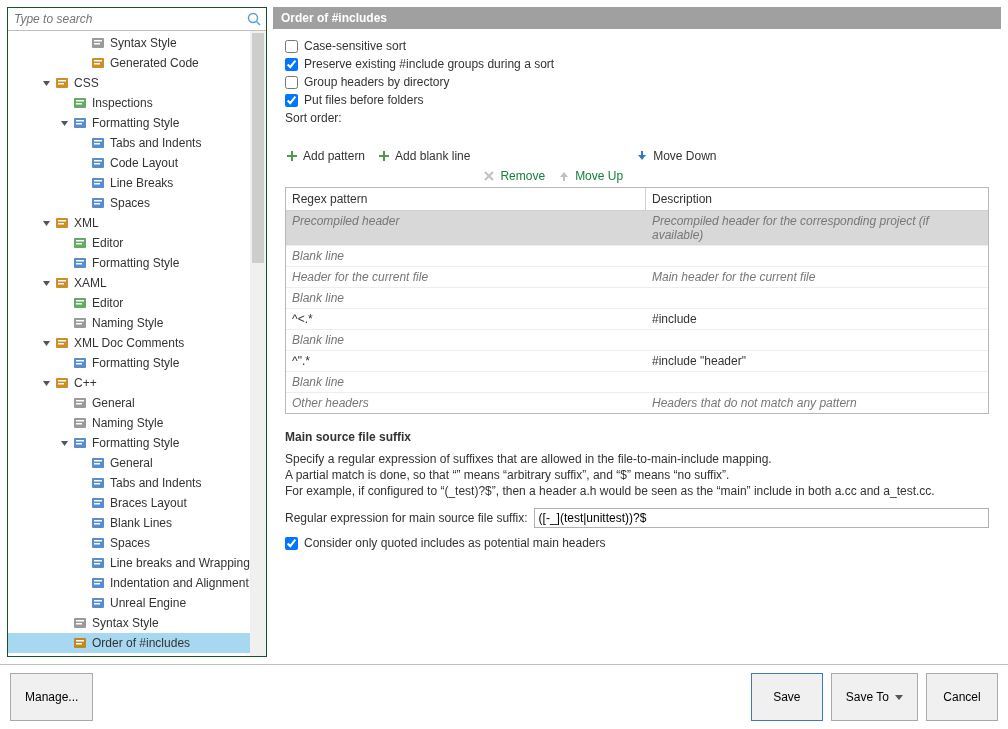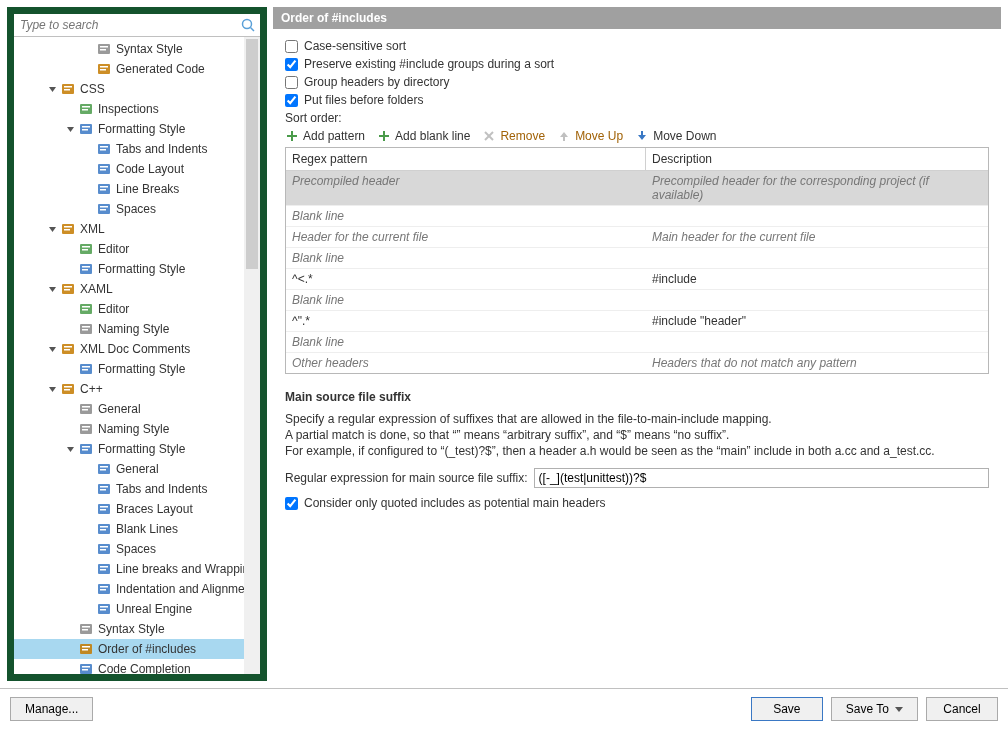--- a/index.html
+++ b/index.html
@@ -14,21 +14,21 @@
   display: flex;
   flex-direction: column;
 }
 .main-row {
   display: flex;
   flex: 1;
   overflow: hidden;
 }
 .sidebar {
   width: 260px;
-  border: 7px solid #14532d;
+  border: 1px solid #14532d;
   margin: 7px 3px 7px 7px;
   display: flex;
   flex-direction: column;
   background: #fff;
 }
 .search-wrap {
   position: relative;
   border-bottom: 1px solid #c0c0c0;
 }
 .search-input {
@@ -140,21 +140,21 @@
   display: inline-flex;
   align-items: center;
   gap: 4px;
   background: none;
   border: none;
   font-size: 12px;
   font-family: inherit;
   cursor: pointer;
   color: #333;
 }
-.tb-btn.disabled { color: #a16207; cursor: default; }
+.tb-btn.disabled { color: #15803d; cursor: default; margin-top: 40px; }
 .tb-icon { width: 14px; height: 14px; display: inline-flex; align-items:center; justify-content:center; }
 
 .grid {
   border: 1px solid #b8b8b8;
   width: 100%;
 }
 .grid-header {
   display: flex;
   background: #fff;
   border-bottom: 1px solid #d0d0d0;
@@ -205,21 +205,21 @@
 .footer {
   border-top: 1px solid #c0c0c0;
   padding: 8px 10px;
   display: flex;
   align-items: center;
 }
 .footer-spacer { flex: 1; }
 .btn {
   border: 1px solid #aaa;
   background: #f0f0f0;
-  padding: 4px 14px;
+  padding: 16px 14px;
   font-size: 12px;
   font-family: inherit;
   cursor: pointer;
   margin-left: 8px;
   min-width: 72px;
   display: inline-flex;
   align-items: center;
   justify-content: center;
   gap: 6px;
 }

